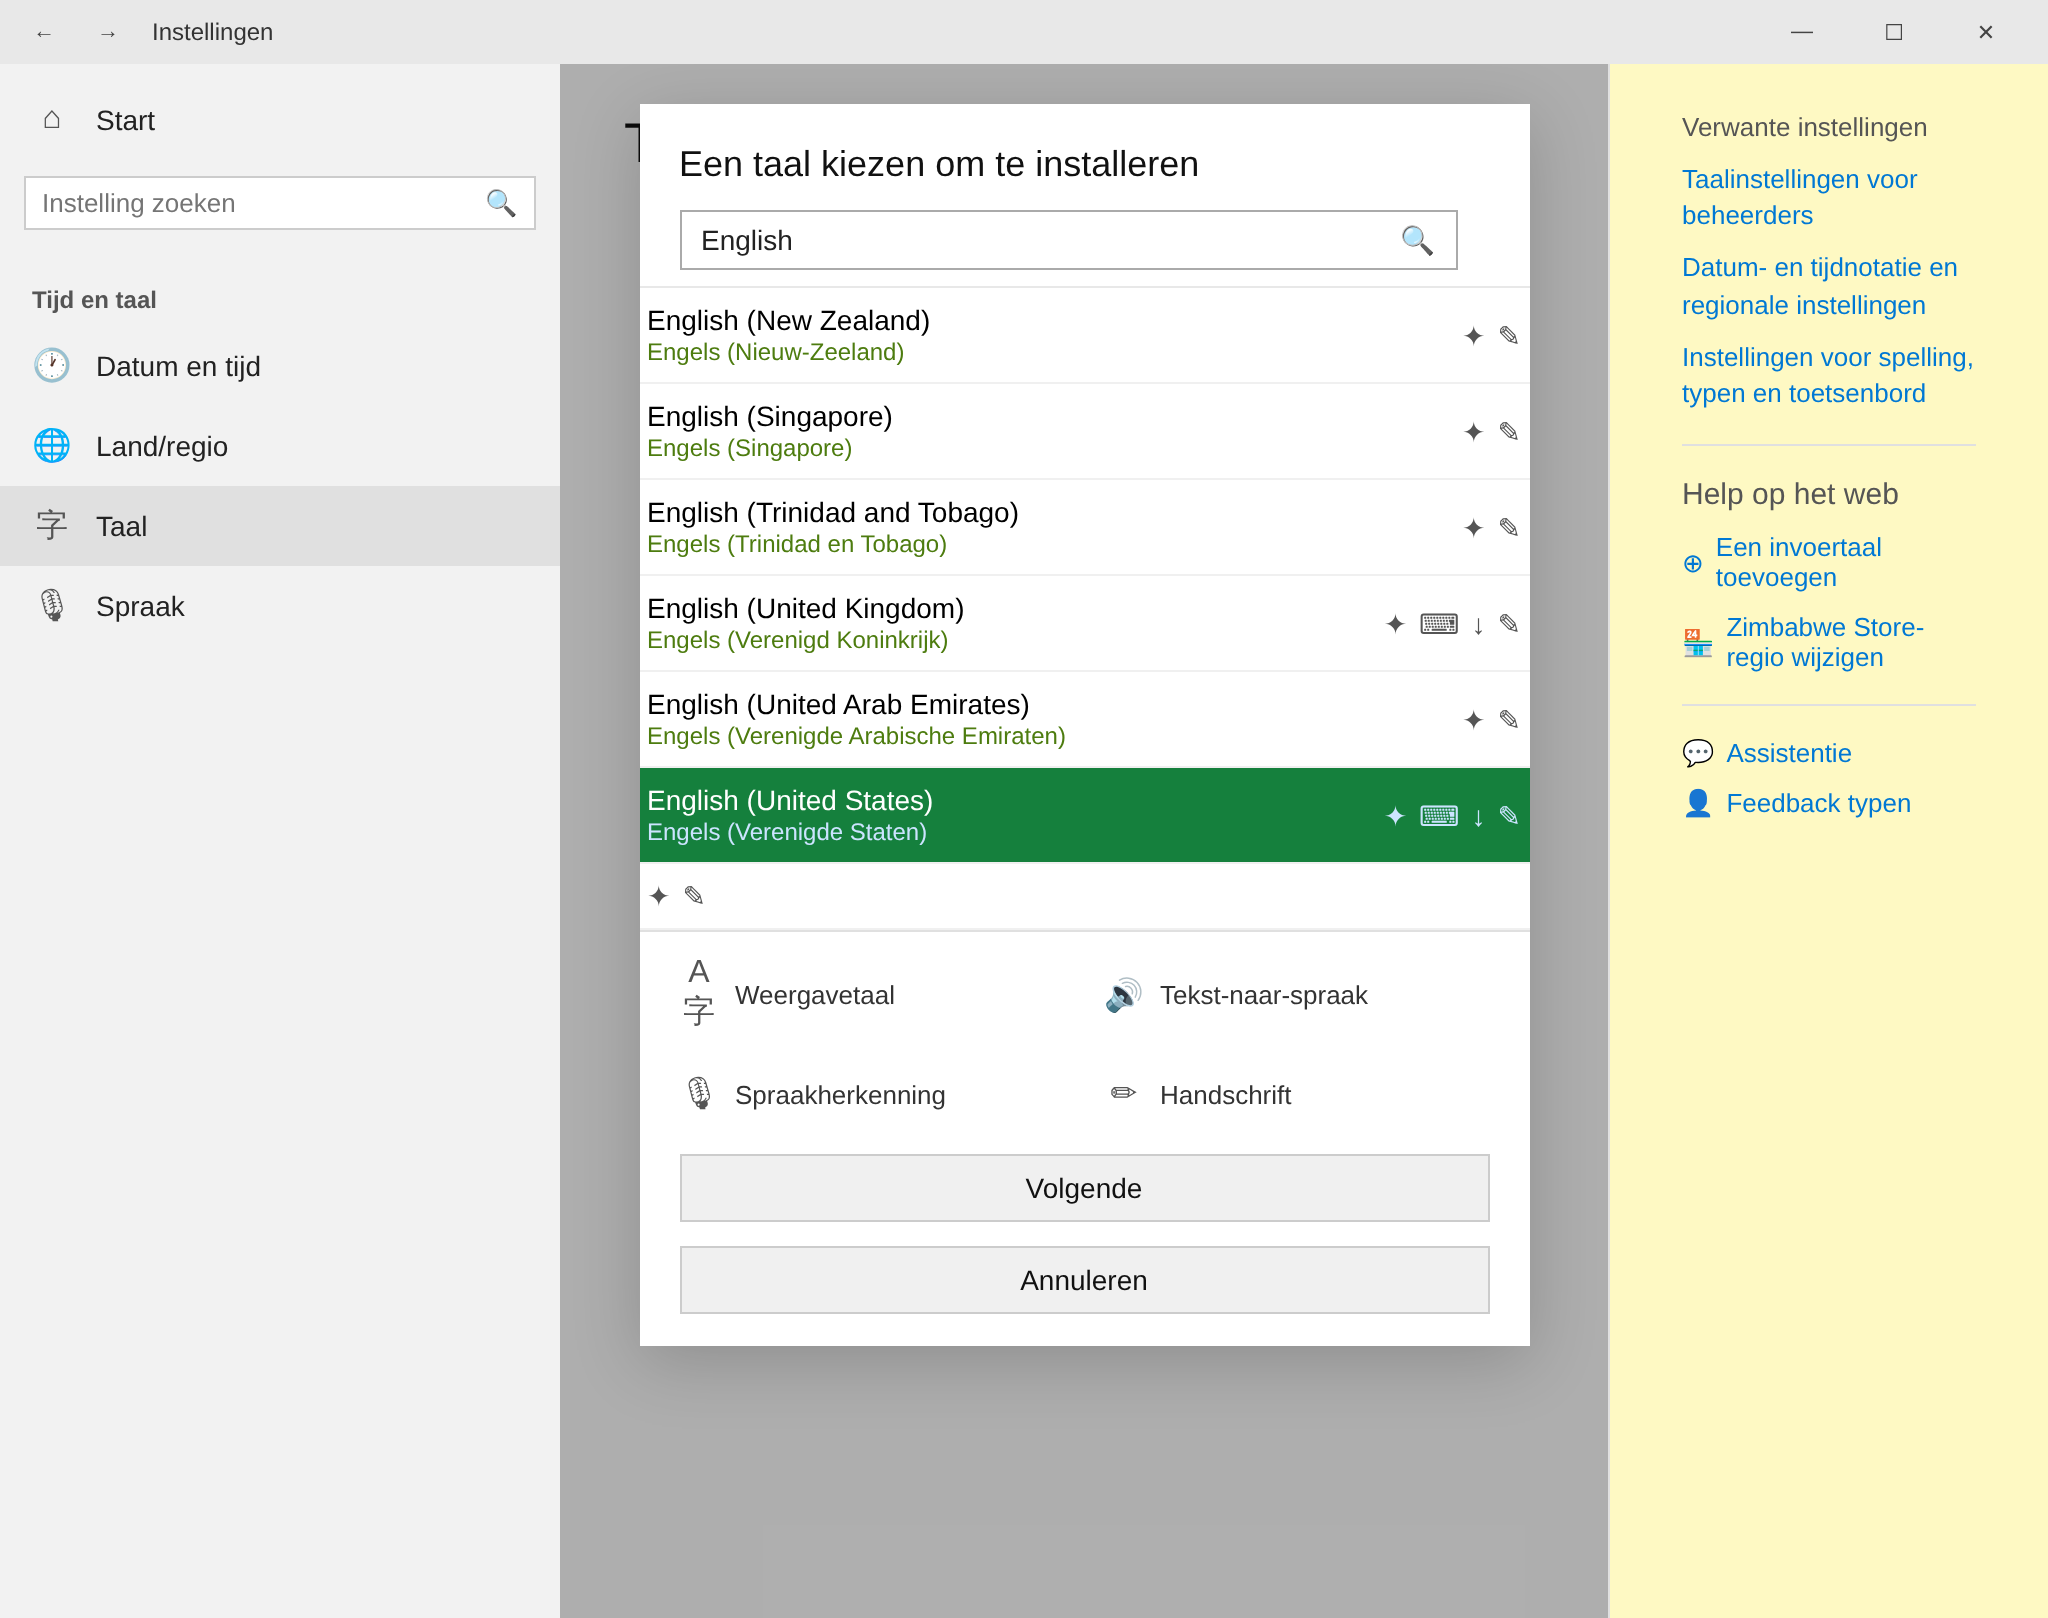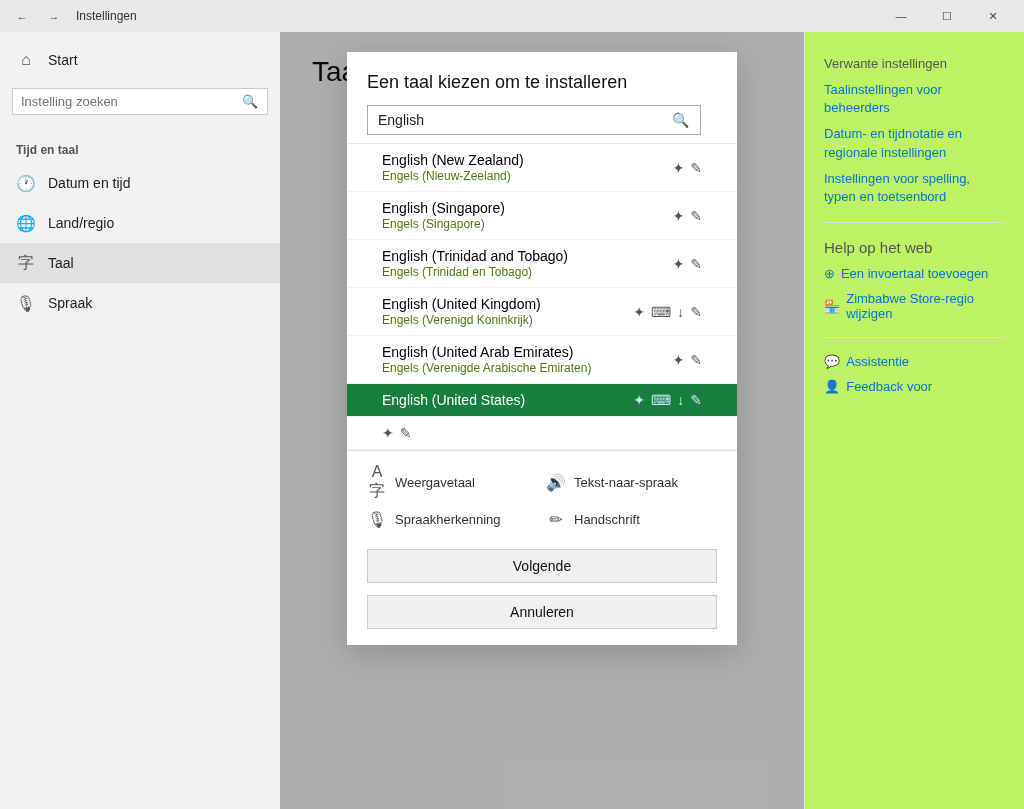--- a/index.html
+++ b/index.html
@@ -120,22 +120,22 @@
     .page-title {
       font-size: 28px;
       font-weight: 300;
       color: #111;
       margin-bottom: 20px;
     }
 
     
     .right-panel {
       width: 220px;
-      background: #bef264;
-      padding: 24px 19px;
+      background: #fef9c3;
+      padding: 24px 36px;
       flex-shrink: 0;
       border-left: 1px solid #e0e0e0;
     }
     .right-panel-section-title {
       font-size: 13px;
       color: #555;
       margin-bottom: 10px;
     }
     .right-panel-link {
       display: block;
@@ -174,21 +174,21 @@
       z-index: 10;
       display: flex;
       align-items: flex-start;
       justify-content: center;
       padding-top: 20px;
     }
 
     
     .dialog {
       background: #fff;
-      width: 390px;
+      width: 445px;
       box-shadow: 0 8px 32px rgba(0,0,0,0.18);
       display: flex;
       flex-direction: column;
       z-index: 11;
     }
     .dialog-title {
       font-size: 18px;
       font-weight: 400;
       padding: 20px 20px 12px 20px;
       color: #111;
@@ -211,21 +211,21 @@
     }
     .dialog-list {
       flex: 1;
       overflow-y: auto;
       max-height: 340px;
       border-top: 1px solid #e8e8e8;
     }
     .lang-item {
       display: flex;
       align-items: center;
-      padding: 8px 35px;
+      padding: 8px 4px;
       cursor: pointer;
       border-bottom: 1px solid #f0f0f0;
     }
     .lang-item.selected { background: #15803d; color: #fff; }
     .lang-item.selected .lang-native { color: #cce4ff; }
     .lang-info { flex: 1; }
     .lang-name { font-size: 14px; font-weight: 400; }
     .lang-native { font-size: 12px; color: #4d7c0f; margin-top: 1px; }
     .lang-icons {
       display: flex;
@@ -233,21 +233,21 @@
       align-items: center;
       font-size: 14px;
       color: #555;
     }
     .lang-item.selected .lang-icons { color: #cce4ff; }
 
     
     .dialog-features {
       display: grid;
       grid-template-columns: 1fr 1fr;
-      gap: 8px;
+      gap: 20px;
       padding: 12px 20px 8px 20px;
       border-top: 1px solid #e0e0e0;
     }
     .feature-item {
       display: flex;
       align-items: center;
       gap: 8px;
       font-size: 13px;
       color: #333;
     }
@@ -399,20 +399,21 @@
             </div>
             <div class="lang-icons">
               <span>✦</span>
               <span>✎</span>
             </div>
           </div>
 
           <div class="lang-item selected">
             <div class="lang-info">
               <div class="lang-name">English (United States)</div>
+              <div class="lang-native">Engels (Verenigde Staten)</div>
             </div>
             <div class="lang-icons">
               <span>✦</span>
               <span>⌨</span>
               <span>↓</span>
               <span>✎</span>
             </div>
           </div>
 
           <div class="lang-item">
@@ -469,17 +470,17 @@
     </div>
 
     <hr class="right-panel-divider">
 
     <div class="right-panel-icon-link">
       <span>💬</span>
       <span>Assistentie</span>
     </div>
     <div class="right-panel-icon-link">
       <span>👤</span>
-      <span>Feedback voor</span>
+      <span>Feedback typen</span>
     </div>
   </div>
 
 </div>
 
 </body></html>

